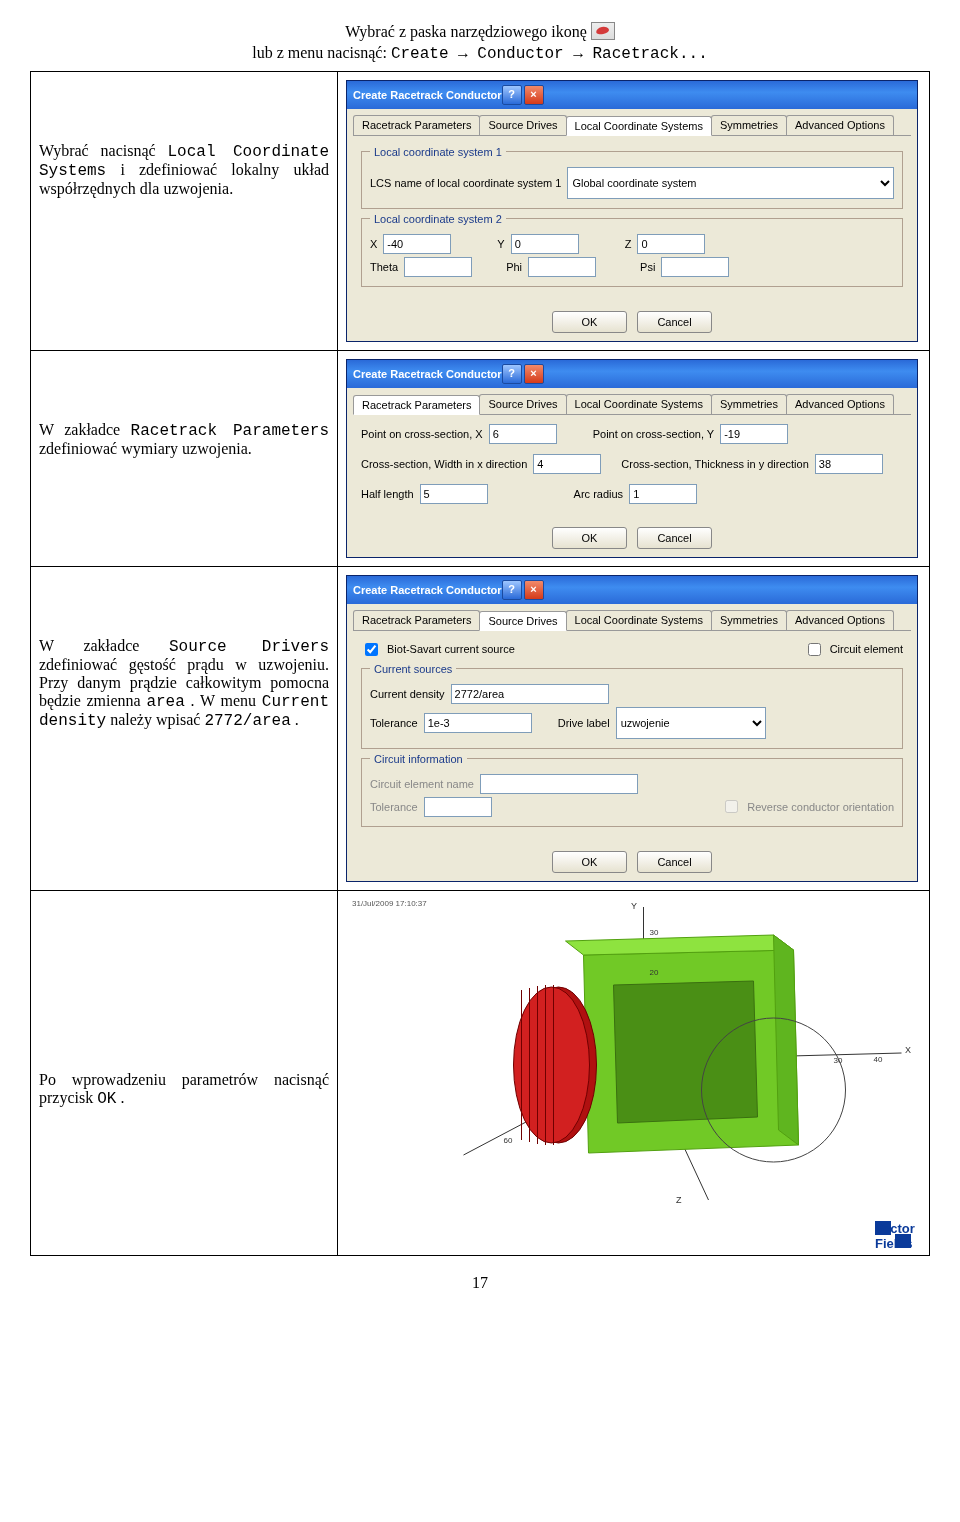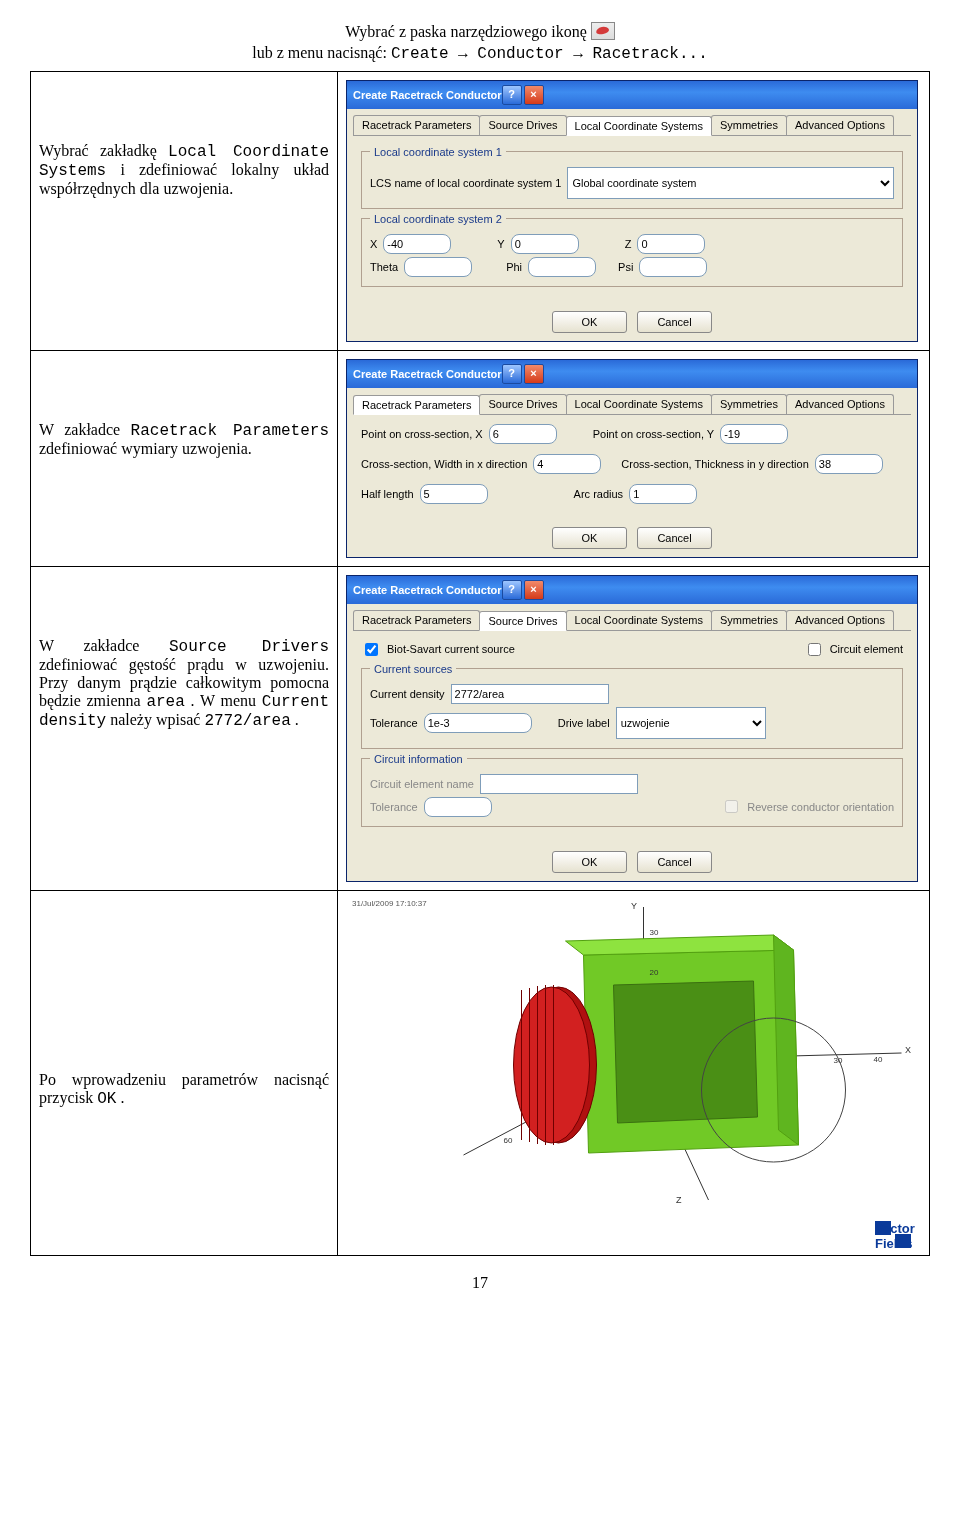--- a/index.html
+++ b/index.html
@@ -104,21 +104,21 @@
   .row { display:flex; align-items:center; gap:6px; margin:3px 0; flex-wrap:wrap;}
   .row label { white-space:nowrap; }
   .txt {
     border:1px solid #7f9db9;
     background:#fff;
     height:18px;
     padding:0 3px;
     font-size:11px;
     font-family:Tahoma,Arial,sans-serif;
   }
-  .txt.small{ width:60px;border-radius:8px;}
+  .txt.small{ width:60px;}
   .txt.med{ width:150px;}
   .sel {
     border:1px solid #7f9db9;
     background:#fff;
     height:32px;
     font-size:11px;
   }
   .btnrow {
     display:flex; justify-content:center; gap:10px; padding:6px 0 8px 0;
   }
@@ -163,21 +163,21 @@
   <span class="mono">Create → Conductor → Racetrack...</span>
 </div>
 
 <table class="outer">
 <tbody>
 
 <tr>
   <td class="leftcol">
     <div class="spacer"></div>
     <p>
-      <span>Wybrać zakładkę </span>
+      <span>Wybrać nacisnąć </span>
       <span class="mono">Local Coordinate Systems</span>
       <span> i zdefiniować lokalny układ współrzędnych dla uzwojenia.</span>
     </p>
   </td>
   <td class="rightcol">
     <div class="dialog">
       <div class="titlebar">
         <span>Create Racetrack Conductor</span>
         <span class="tb-right">
           <span class="tb-btn">?</span>
@@ -209,21 +209,21 @@
             <label style="margin-left:40px">Y</label>
             <input class="txt small" value="0" style="">
             <label style="margin-left:40px">Z</label>
             <input class="txt small" value="0" style="">
           </div>
           <div class="row">
             <label>Theta</label>
             <input class="txt small" value="" style="">
             <label style="margin-left:28px">Phi</label>
             <input class="txt small" value="" style="">
-            <label style="margin-left:16px">Psi</label>
+            <label style="margin-left:38px">Psi</label>
             <input class="txt small" value="" style="">
           </div>
         </fieldset>
       </div>
       <div class="btnrow">
         <button class="wbtn">OK</button>
         <button class="wbtn">Cancel</button>
       </div>
     </div>
   </td>

